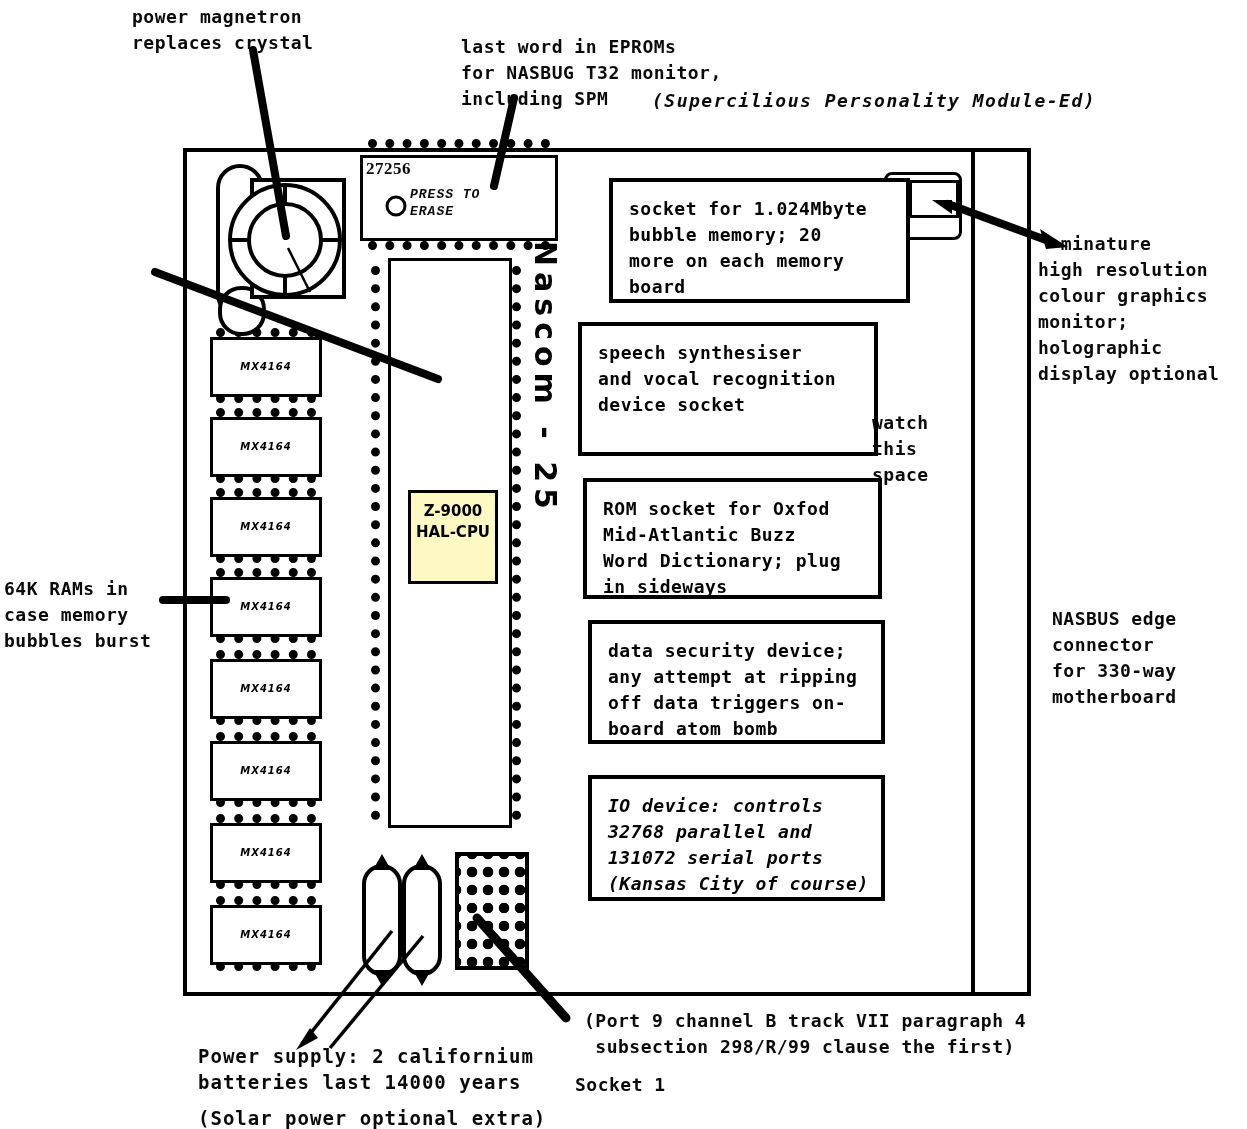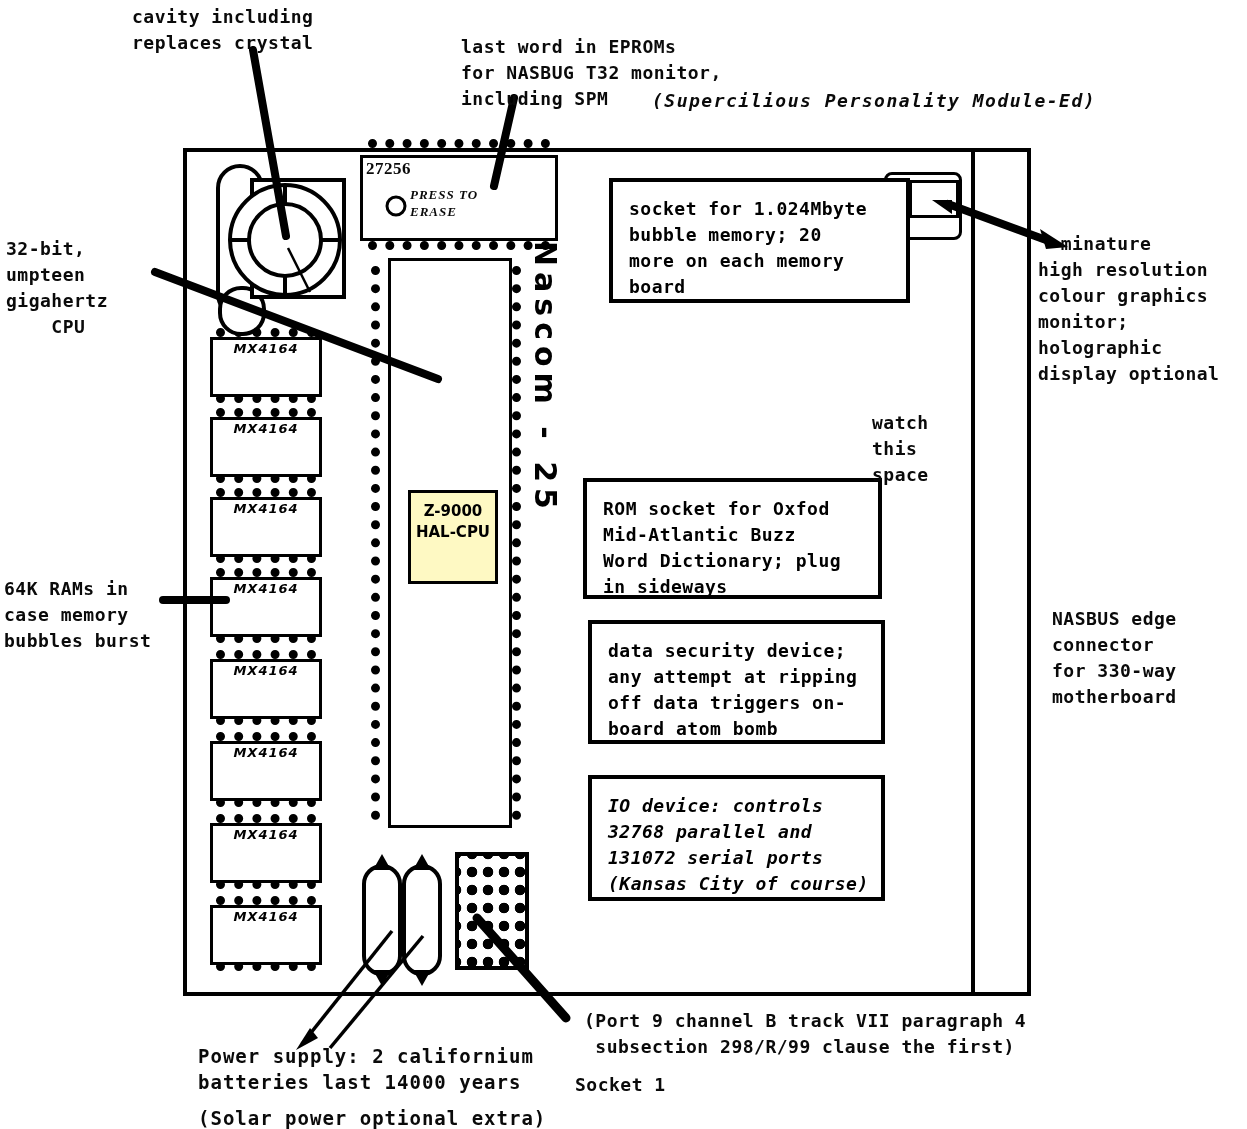--- a/index.html
+++ b/index.html
@@ -3,31 +3,31 @@
 <meta charset="utf-8">
 <style>
   html,body{margin:0;padding:0;background:#fff;}
   .stage{position:relative;width:1247px;height:1129px;background:#ffffff;color:#000;
          font-family:"DejaVu Sans Mono", monospace;overflow:hidden;}
   .typed{position:absolute;font-weight:700;font-size:18px;line-height:26px;
          letter-spacing:.5px;white-space:pre;z-index:3;color:#0a0a0a;}
   .typed.small{font-size:17px;}
   .typed.big{font-size:19px;letter-spacing:1px;}
   .typed.italic{font-style:italic;letter-spacing:1.5px;}
-  .hand{font-family:Liberation Serif, serif;font-weight:700;font-style:italic;}
+  .hand{font-family:Liberation Mono, monospace;font-weight:700;font-style:italic;}
   .board{position:absolute;left:183px;top:148px;width:840px;height:840px;
          border:4px solid #000;background:#fff;z-index:0;}
   .strip{position:absolute;left:971px;top:148px;height:848px;width:0;
          border-left:4px solid #000;z-index:0;}
   .chip{position:absolute;background:#fff;border:3px solid #000;z-index:1;}
   .bump-h{position:absolute;height:0;border-top:9px dotted #000;z-index:1;}
   .bump-v{position:absolute;width:0;border-left:9px dotted #000;z-index:1;}
   .ramlabel{display:block;text-align:center;font-family:"DejaVu Sans",sans-serif;
-            font-weight:700;font-style:italic;font-size:13px;letter-spacing:1px;
-            margin-top:1px;white-space:pre;}
+            font-weight:700;font-style:italic;font-size:10px;letter-spacing:1px;
+            margin-top:21px;white-space:pre;}
   .cpulabel{position:absolute;left:408px;top:490px;width:84px;height:80px;border:3px solid #000;
             background:#fef9c3;z-index:2;font-family:"DejaVu Sans",sans-serif;font-weight:700;
             font-size:15px;line-height:21px;text-align:center;padding-top:8px;white-space:pre;}
   .callout{position:absolute;border:4px solid #000;background:#fff;z-index:1;
            font-weight:700;font-size:18px;line-height:26px;letter-spacing:.5px;
            white-space:pre;padding:14px 6px 6px 16px;}
   .vtitle{position:absolute;left:563px;top:241px;transform:rotate(90deg);
           transform-origin:0 0;font-family:"DejaVu Sans",sans-serif;font-weight:700;
           font-size:30px;letter-spacing:6px;white-space:pre;z-index:3;}
   .socket{position:absolute;left:455px;top:852px;width:66px;height:110px;border:4px solid #000;
@@ -118,20 +118,23 @@
     <div class="mscreen"></div>
     <div class="mdots"></div>
   </div>
 
   <div class="socket"></div>
 
   <div class="callout" style="left:609px;top:178px;width:271px;height:97px;">socket for 1.024Mbyte
 bubble memory; 20
 more on each memory
 board</div>
+  <div class="callout" style="left:578px;top:322px;width:270px;height:106px;">speech synthesiser
+and vocal recognition
+device socket</div>
   <div class="callout" style="left:583px;top:478px;width:269px;height:93px;">ROM socket for Oxfod
 Mid-Atlantic Buzz
 Word Dictionary; plug
 in sideways</div>
   <div class="callout" style="left:588px;top:620px;width:267px;height:96px;">data security device;
 any attempt at ripping
 off data triggers on-
 board atom bomb</div>
   <div class="callout" style="left:588px;top:775px;width:267px;height:98px;font-style:italic;">IO device: controls
 32768 parallel and
@@ -167,30 +170,26 @@
     <line x1="155" y1="272" x2="438" y2="379" stroke="#000" stroke-width="8" stroke-linecap="round"></line>
     <line x1="163" y1="600" x2="226" y2="600" stroke="#000" stroke-width="8" stroke-linecap="round"></line>
     <line x1="948" y1="204" x2="1046" y2="240" stroke="#000" stroke-width="8" stroke-linecap="round"></line>
     <polygon points="1068,247 1040,229 1046,249" fill="#000"></polygon>
     <line x1="477" y1="918" x2="566" y2="1018" stroke="#000" stroke-width="9" stroke-linecap="round"></line>
     <line x1="392" y1="931" x2="302" y2="1044" stroke="#000" stroke-width="3.5"></line>
     <line x1="423" y1="936" x2="330" y2="1048" stroke="#000" stroke-width="3.5"></line>
     <polygon points="296,1050 310,1028 318,1038" fill="#000"></polygon>
   </svg>
 
-  <div class="typed" style="left:132px;top:4px;">cavity including
+  <div class="typed" style="left:132px;top:4px;">power magnetron
 replaces crystal</div>
   <div class="typed" style="left:461px;top:34px;">last word in EPROMs
 for NASBUG T32 monitor,
 including SPM</div>
   <div class="typed italic" style="left:652px;top:88px;">(Supercilious Personality Module-Ed)</div>
-  <div class="typed" style="left:6px;top:236px;">32-bit,
-umpteen
-gigahertz
-    CPU</div>
   <div class="typed" style="left:4px;top:576px;">64K RAMs in
 case memory
 bubbles burst</div>
   <div class="typed" style="left:872px;top:410px;">watch
 this
 space</div>
   <div class="typed" style="left:1038px;top:231px;">  minature
 high resolution
 colour graphics
 monitor;

